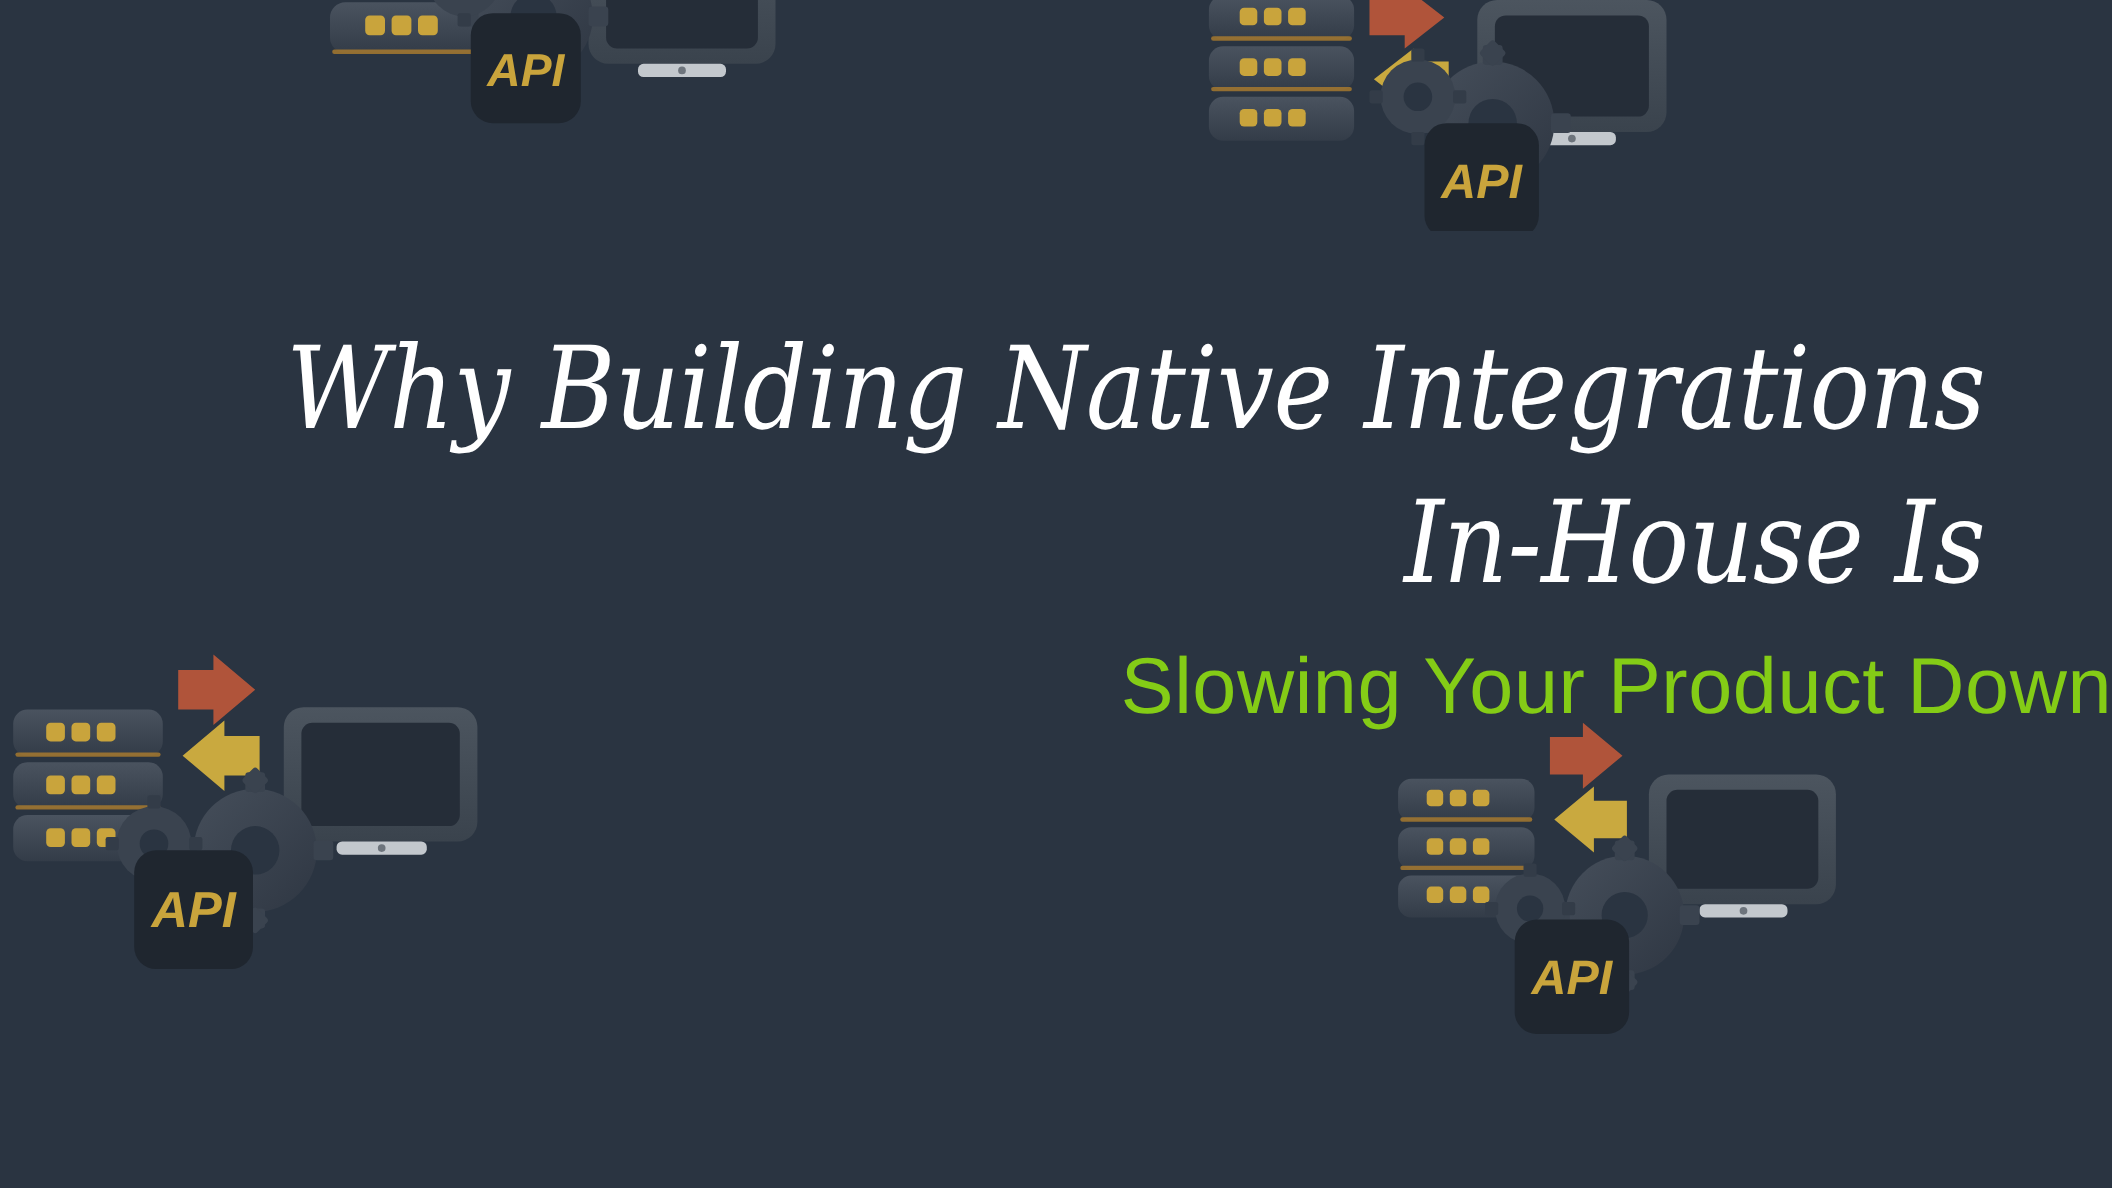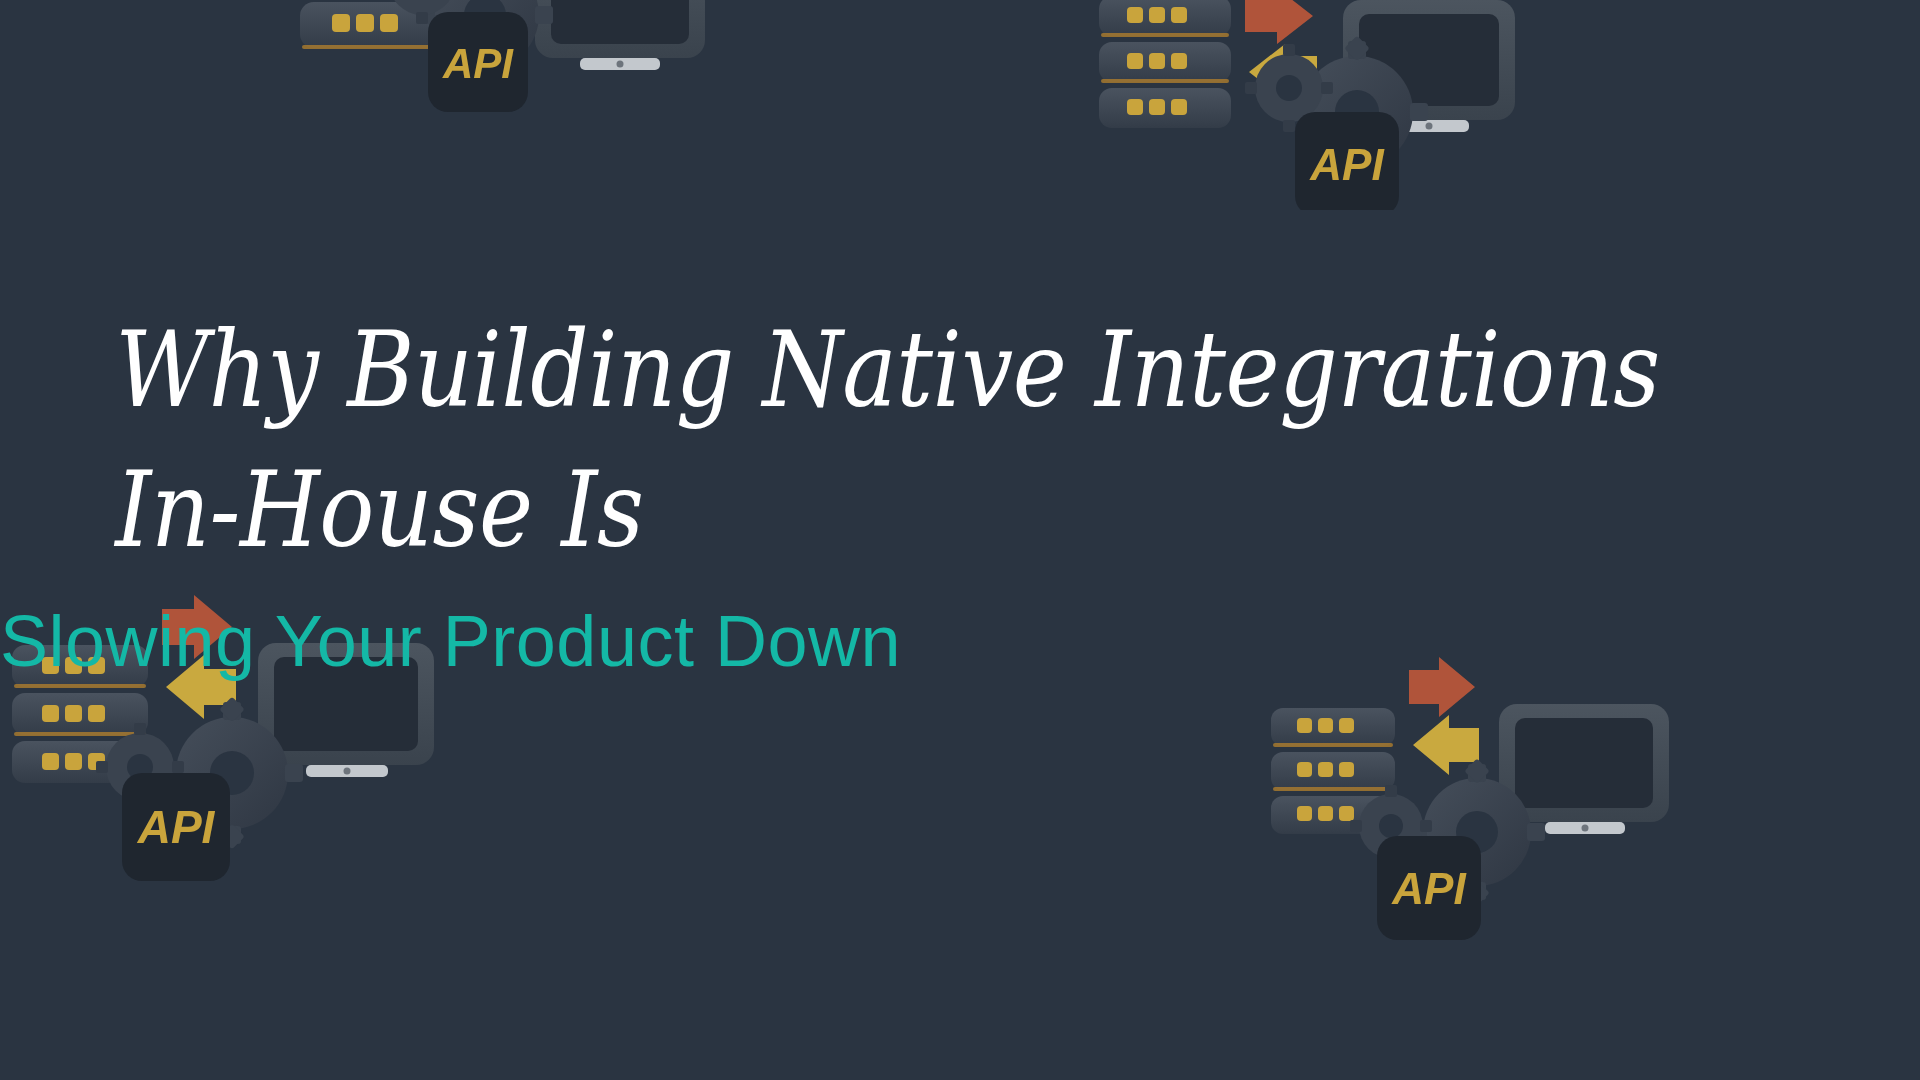--- a/index.html
+++ b/index.html
@@ -17,41 +17,41 @@
     position: absolute;
     inset: 0;
     background: #2a3441;
     overflow: hidden;
   }
 
   
   #text-block {
     position: absolute;
     left: 0; right: 0;
-    top: 300px;
-    text-align: left;
+    top: 283px;
+    text-align: right;
     z-index: 5;
   }
 
   .title-line {
     font-family: "DejaVu Serif", "Liberation Serif", serif;
     font-style: italic;
     font-weight: 400;
     color: #ffffff;
     font-size: 104px;
     line-height: 1.35;
     letter-spacing: -0.5px;
     white-space: nowrap;
     transform: scaleX(0.88);
   }
 
   .subtitle-line {
     font-family: "Liberation Sans", sans-serif;
     font-weight: 300;
-    color: #14b8a6;
+    color: #84cc16;
     font-size: 72px;
     line-height: 1.3;
     letter-spacing: 0.5px;
     margin-top: 14px;
     white-space: nowrap;
   }
 
   
   .cluster {
     position: absolute;

